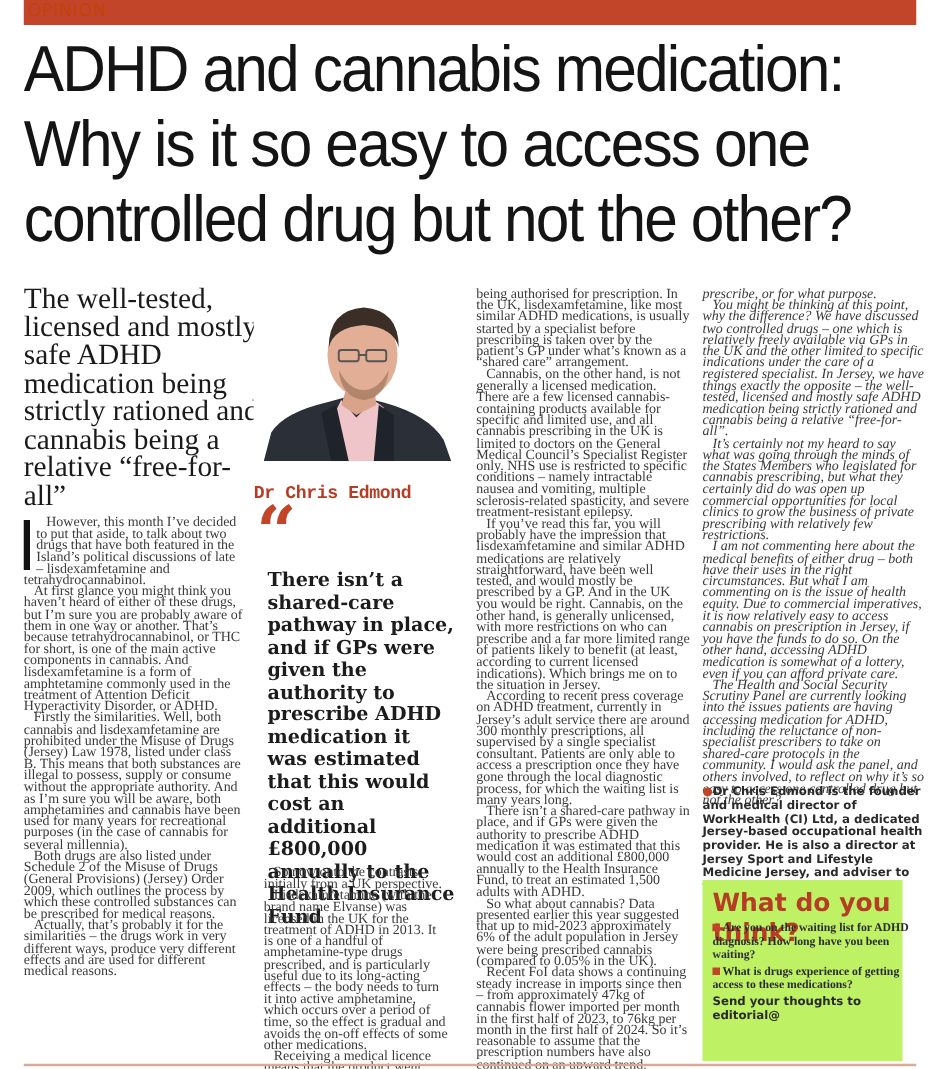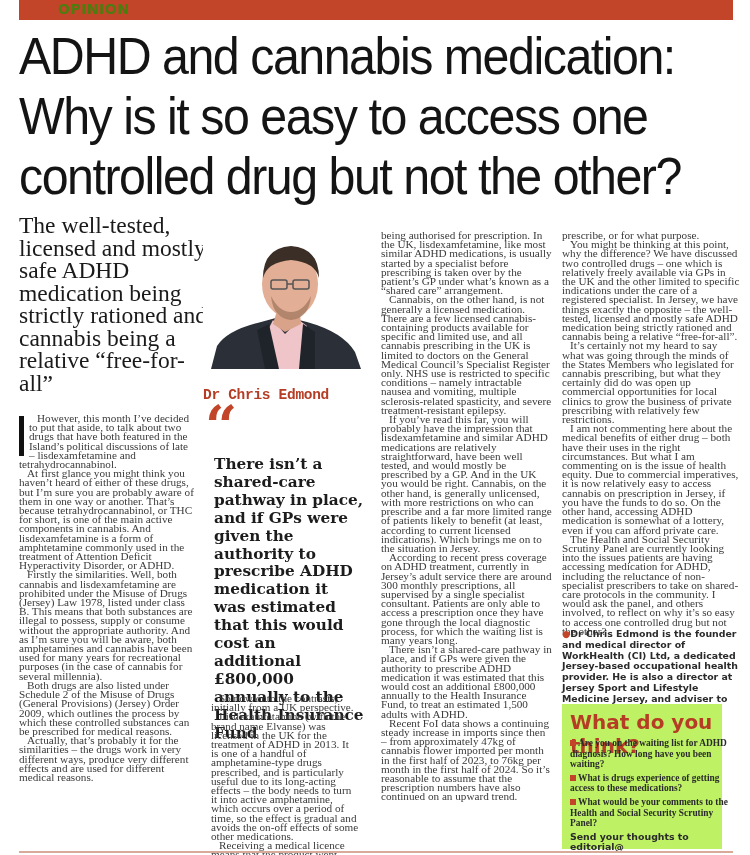--- a/index.html
+++ b/index.html
@@ -1,27 +1,27 @@
 <!DOCTYPE html>
 <html><head>
 <meta charset="utf-8">
 <style>
   html, body { margin:0; padding:0; background:#fff; }
   body { width:750px; height:855px; position:relative; overflow:hidden; font-family:"DejaVu Serif", serif; color:#2a2a2a; }
   .section-bar-full { position:absolute; left:19px; top:0; width:714px; height:20px; background:#c2452a; }
-  .section-label { position:absolute; left:22px; top:1px; font-family:"DejaVu Sans", sans-serif; font-weight:bold; font-size:14px; color:#4d7c0f; letter-spacing:0.5px;margin-left:36px; }
+  .section-label { position:absolute; left:22px; top:1px; font-family:"DejaVu Sans", sans-serif; font-weight:normal; font-size:14px; color:#c2410c; letter-spacing:0.5px; }
   .headline { position:absolute; left:19px; top:26px; width:720px; font-family:"Liberation Sans", sans-serif; font-size:52px; line-height:60px; color:#141414; letter-spacing:-1.6px; transform:scaleX(0.93); transform-origin:left top; white-space:nowrap; }
-  .standfirst { position:absolute; left:19px; top:214px; width:190px; font-family:"Liberation Serif", serif; font-size:23.5px; line-height:22.5px; color:#1a1a1a; }
+  .standfirst { position:absolute; left:19px; top:228px; width:190px; font-family:"Liberation Serif", serif; font-size:23.5px; line-height:22.5px; color:#1a1a1a; }
   .col { position:absolute; font-family:"Liberation Serif", serif; font-size:11.2px; line-height:9.2px; color:#3a3a3a; }
   .col p { margin:0; text-indent:8px; }
   .col p.noindent { text-indent:0; }
   .col1 { left:19px; top:414px; width:176px; }
   .col2 { left:211px; top:694px; width:148px; }
   .col3 { left:381px; top:231px; width:172px; }
-  .col4 { left:562px; top:231px; width:178px; }
+  .col4 { left:562px; top:231px; width:178px;font-style:italic; }
   .dropcap-bar { display:inline-block; width:5px; height:40px; background:#111; float:left; margin:2px 5px 0 0; }
   .photo { position:absolute; left:203px; top:234px; width:162px; height:135px; overflow:hidden; background:#fff; }
   .byline { position:absolute; left:203px; top:387px; font-family:Liberation Mono, monospace; font-weight:bold; font-size:14.5px; color:#b63d25; letter-spacing:-0.3px; }
   .quote-mark { position:absolute; left:205px; top:398px; font-family:"DejaVu Serif", serif; font-weight:bold; font-size:56px; line-height:56px; color:#c2452a; }
   .pullquote { position:absolute; left:214px; top:456px; width:150px; font-family:"DejaVu Serif", serif; font-weight:bold; font-size:15.3px; line-height:17.9px; color:#1c1c1c; }
   .bio { position:absolute; left:562px; top:629px; width:180px; font-family:"DejaVu Sans", sans-serif; font-weight:bold; font-size:9.4px; line-height:10.8px; color:#2a2a2a; }
   .bio-dot { color:#c2452a; }
   .wdyt { position:absolute; left:562px; top:704px; width:160px; height:145px; background:#bef264; }
   .wdyt-title { position:absolute; left:8px; top:6px; font-family:"DejaVu Sans", sans-serif; font-weight:bold; font-size:20px; color:#b63d25; letter-spacing:0px; }
   .wdyt-list { position:absolute; left:8px; top:34px; width:166px; font-family:"DejaVu Sans", sans-serif; font-weight:bold; font-size:9.4px; line-height:10.6px; color:#2a2a2a; }
@@ -87,20 +87,21 @@
   <p>Lisdexamfetamine (with the brand name Elvanse) was licensed in the UK for the treatment of ADHD in 2013. It is one of a handful of amphetamine-type drugs prescribed, and is particularly useful due to its long-acting effects – the body needs to turn it into active amphetamine, which occurs over a period of time, so the effect is gradual and avoids the on-off effects of some other medications.</p>
   <p>Receiving a medical licence means that the product went through several rounds of safety and effectiveness testing before</p>
 </div>
 
 <div class="col col3">
   <p class="noindent">being authorised for prescription. In the UK, lisdexamfetamine, like most similar ADHD medications, is usually started by a specialist before prescribing is taken over by the patient’s GP under what’s known as a “shared care” arrangement.</p>
   <p>Cannabis, on the other hand, is not generally a licensed medication. There are a few licensed cannabis-containing products available for specific and limited use, and all cannabis prescribing in the UK is limited to doctors on the General Medical Council’s Specialist Register only. NHS use is restricted to specific conditions – namely intractable nausea and vomiting, multiple sclerosis-related spasticity, and severe treatment-resistant epilepsy.</p>
   <p>If you’ve read this far, you will probably have the impression that lisdexamfetamine and similar ADHD medications are relatively straightforward, have been well tested, and would mostly be prescribed by a GP. And in the UK you would be right. Cannabis, on the other hand, is generally unlicensed, with more restrictions on who can prescribe and a far more limited range of patients likely to benefit (at least, according to current licensed indications). Which brings me on to the situation in Jersey.</p>
   <p>According to recent press coverage on ADHD treatment, currently in Jersey’s adult service there are around 300 monthly prescriptions, all supervised by a single specialist consultant. Patients are only able to access a prescription once they have gone through the local diagnostic process, for which the waiting list is many years long.</p>
   <p>There isn’t a shared-care pathway in place, and if GPs were given the authority to prescribe ADHD medication it was estimated that this would cost an additional £800,000 annually to the Health Insurance Fund, to treat an estimated 1,500 adults with ADHD.</p>
+  <p>So what about cannabis? Data presented earlier this year suggested that up to mid-2023 approximately 6% of the adult population in Jersey were being prescribed cannabis (compared to 0.05% in the UK).</p>
   <p>Recent FoI data shows a continuing steady increase in imports since then – from approximately 47kg of cannabis flower imported per month in the first half of 2023, to 76kg per month in the first half of 2024. So it’s reasonable to assume that the prescription numbers have also continued on an upward trend.</p>
 
 </div>
 
 <div class="col col4">
   <p class="noindent">prescribe, or for what purpose.</p>
   <p>You might be thinking at this point, why the difference? We have discussed two controlled drugs – one which is relatively freely available via GPs in the UK and the other limited to specific indications under the care of a registered specialist. In Jersey, we have things exactly the opposite – the well-tested, licensed and mostly safe ADHD medication being strictly rationed and cannabis being a relative “free-for-all”.</p>
   <p>It’s certainly not my heard to say what was going through the minds of the States Members who legislated for cannabis prescribing, but what they certainly did do was open up commercial opportunities for local clinics to grow the business of private prescribing with relatively few restrictions.</p>
   <p>I am not commenting here about the medical benefits of either drug – both have their uses in the right circumstances. But what I am commenting on is the issue of health equity. Due to commercial imperatives, it is now relatively easy to access cannabis on prescription in Jersey, if you have the funds to do so. On the other hand, accessing ADHD medication is somewhat of a lottery, even if you can afford private care.</p>
   <p>The Health and Social Security Scrutiny Panel are currently looking into the issues patients are having accessing medication for ADHD, including the reluctance of non-specialist prescribers to take on shared-care protocols in the community. I would ask the panel, and others involved, to reflect on why it’s so easy to access one controlled drug but not the other?</p>
@@ -108,21 +109,20 @@
 
 <div class="bio">
   <span class="bio-dot">●</span><span>Dr Chris Edmond is the founder and medical director of WorkHealth (CI) Ltd, a dedicated Jersey-based occupational health provider. He is also a director at Jersey Sport and Lifestyle Medicine Jersey, and adviser to the Jersey Community Foundation. He writes in a personal capacity.</span>
 </div>
 
 <div class="wdyt">
   <div class="wdyt-title">What do you think?</div>
   <div class="wdyt-list">
     <div class="wdyt-item"><span class="sq"></span><span>Are you on the waiting list for ADHD diagnosis? How long have you been waiting?</span></div>
     <div class="wdyt-item"><span class="sq"></span><span>What is drugs experience of getting access to these medications?</span></div>
-    <div class="wdyt-item"><span class="sq"></span><span>What would be your comments to the Health and Social Security Scrutiny Panel?</span></div>
     <div class="wdyt-send">
       <span>Send your thoughts to editorial@</span><br>
       <br>
       
     </div>
   </div>
 </div>
 
 <div class="bottom-rule"></div>
 

